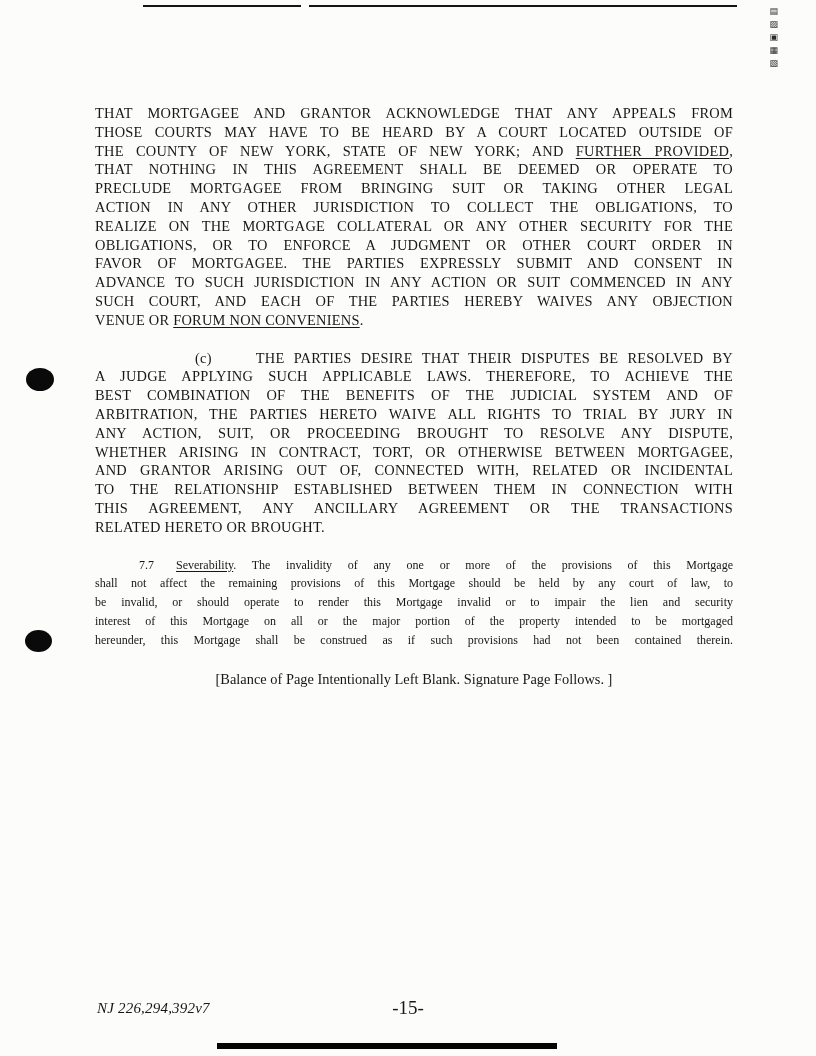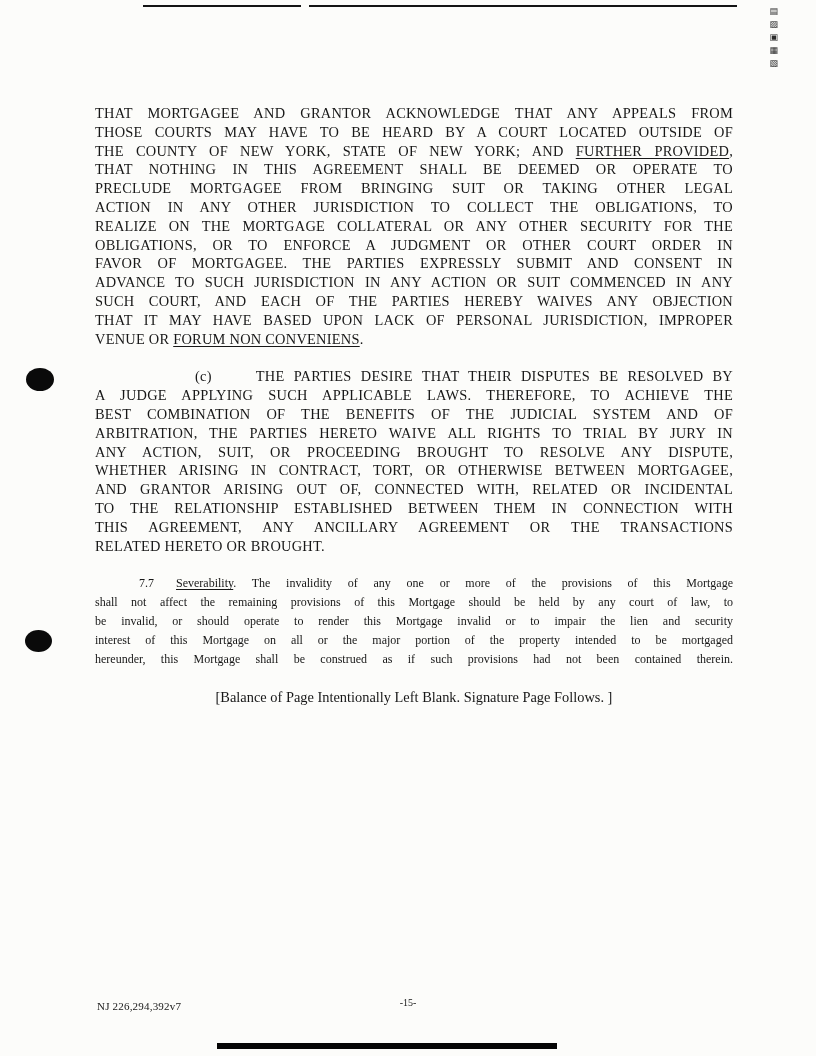--- a/index.html
+++ b/index.html
@@ -42,25 +42,25 @@
   .tab-sm { width:22px; }
   .note {
     margin-top:20px;
     font-weight:normal; text-align:center;
     font-size:14.4px; line-height:19px;
   }
 
   
   .footer-docid {
     position:absolute; left:97px; top:1000px;
-    font-size:11px; letter-spacing:0.2px;
+    font-style:italic; font-size:15px; letter-spacing:0.2px;
   }
   .footer-page {
     position:absolute; left:0; right:0; top:997px;
-    text-align:center; font-size:10px;
+    text-align:center; font-size:19px;
   }
 </style>
 </head>
 <body>
 
 <div class="page">
 
   <div class="topline seg1"></div>
   <div class="topline seg2"></div>
 
@@ -79,21 +79,20 @@
         <div class="tline just">THOSE COURTS MAY HAVE TO BE HEARD BY A COURT LOCATED OUTSIDE OF</div>
         <div class="tline just">THE COUNTY OF NEW YORK, STATE OF NEW YORK; AND <span class="u">FURTHER PROVIDED</span>,</div>
         <div class="tline just">THAT NOTHING IN THIS AGREEMENT SHALL BE DEEMED OR OPERATE TO</div>
         <div class="tline just">PRECLUDE MORTGAGEE FROM BRINGING SUIT OR TAKING OTHER LEGAL</div>
         <div class="tline just">ACTION IN ANY OTHER JURISDICTION TO COLLECT THE OBLIGATIONS, TO</div>
         <div class="tline just">REALIZE ON THE MORTGAGE COLLATERAL OR ANY OTHER SECURITY FOR THE</div>
         <div class="tline just">OBLIGATIONS, OR TO ENFORCE A JUDGMENT OR OTHER COURT ORDER IN</div>
         <div class="tline just">FAVOR OF MORTGAGEE.  THE PARTIES EXPRESSLY SUBMIT AND CONSENT IN</div>
         <div class="tline just">ADVANCE TO SUCH JURISDICTION IN ANY ACTION OR SUIT COMMENCED IN ANY</div>
         <div class="tline just">SUCH COURT, AND EACH OF THE PARTIES HEREBY WAIVES ANY OBJECTION</div>
-        <div class="tline just">THAT IT MAY HAVE BASED UPON LACK OF PERSONAL JURISDICTION, IMPROPER</div>
         <div class="tline">VENUE OR <span class="u">FORUM NON CONVENIENS</span>.</div>
       </div>
     <div class="para caps">
         <div class="tline just"><span class="tab tab-lg"></span>(c)<span class="tab tab-md"></span>THE PARTIES DESIRE THAT THEIR DISPUTES BE RESOLVED BY</div>
         <div class="tline just">A JUDGE APPLYING SUCH APPLICABLE LAWS.  THEREFORE, TO ACHIEVE THE</div>
         <div class="tline just">BEST COMBINATION OF THE BENEFITS OF THE JUDICIAL SYSTEM AND OF</div>
         <div class="tline just">ARBITRATION, THE PARTIES HERETO WAIVE ALL RIGHTS TO TRIAL BY JURY IN</div>
         <div class="tline just">ANY ACTION, SUIT, OR PROCEEDING BROUGHT TO RESOLVE ANY DISPUTE,</div>
         <div class="tline just">WHETHER ARISING IN CONTRACT, TORT, OR OTHERWISE BETWEEN MORTGAGEE,</div>
         <div class="tline just">AND GRANTOR ARISING OUT OF, CONNECTED WITH, RELATED OR INCIDENTAL</div>

